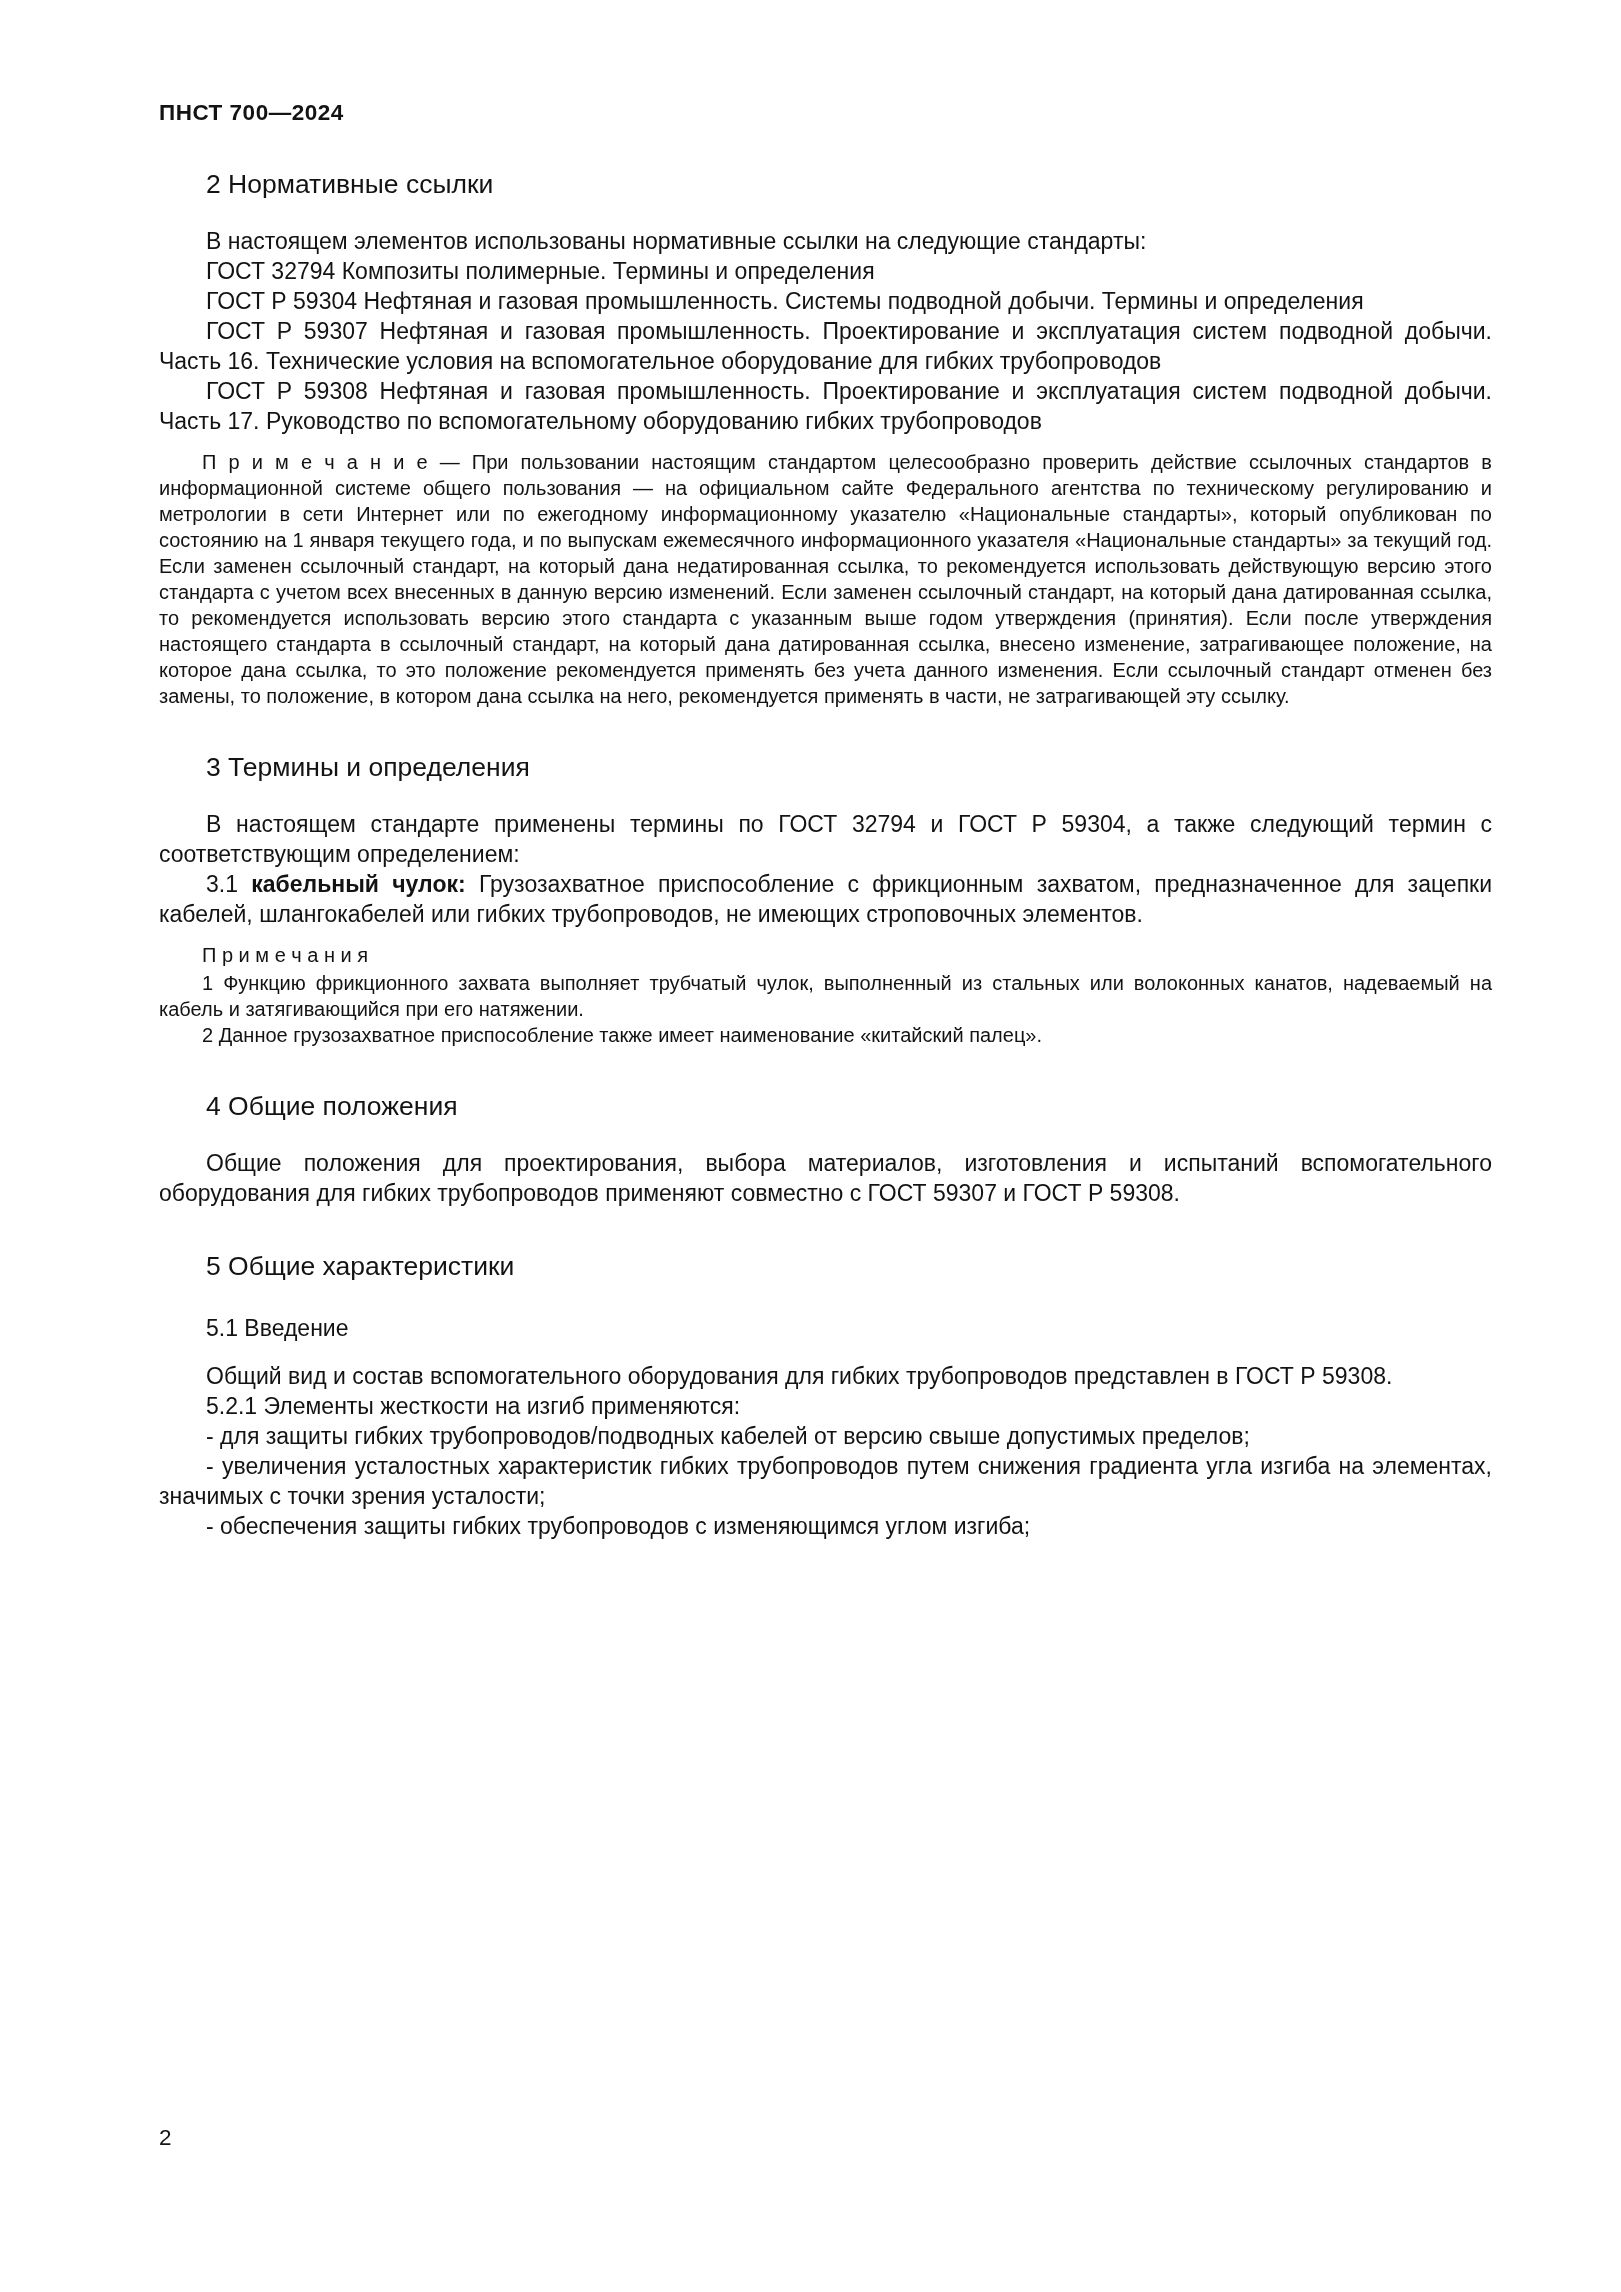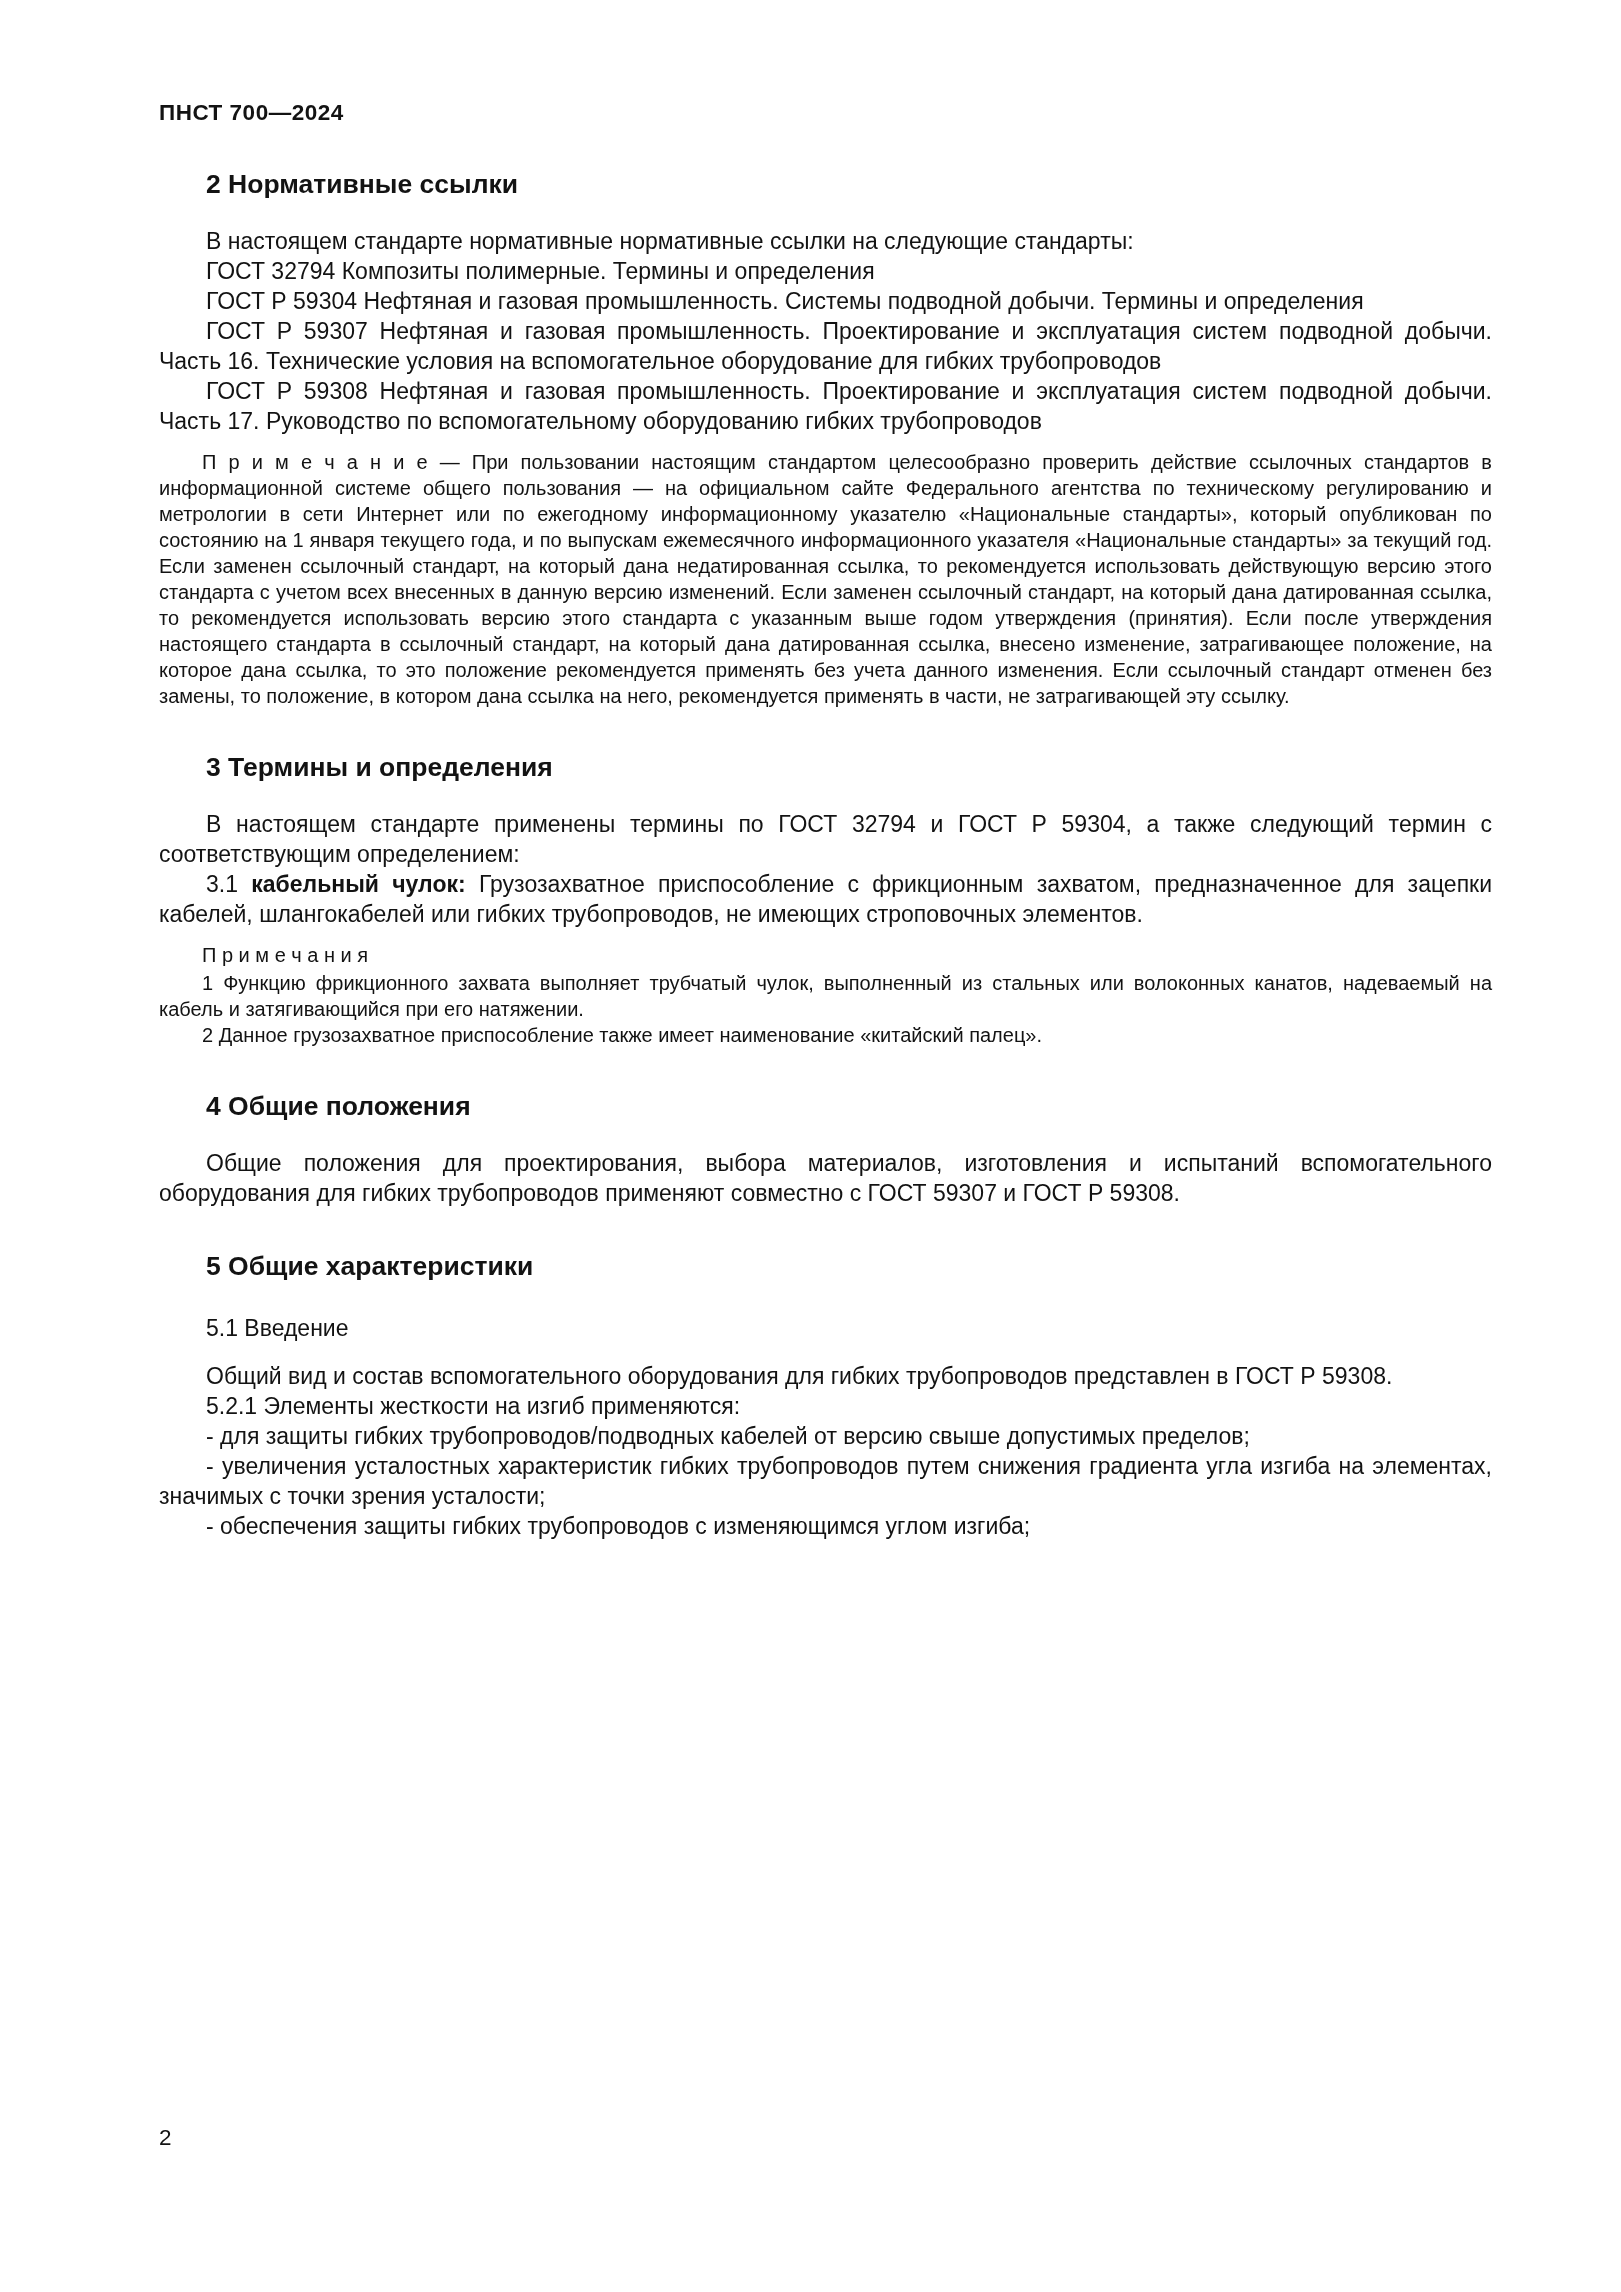--- a/index.html
+++ b/index.html
@@ -13,21 +13,21 @@
   }
   .page {
     position:absolute; inset:0;
     padding:100px 129px 0 127px;
     margin-left:32px;
   }
   .doc-header {
     font-size:22.5px; font-weight:bold; letter-spacing:0.5px;
   }
   .section-title {
-    font-size:26.5px; font-weight:bold;
+    font-size:26.5px; font-weight:normal;
     margin:43px 0 25.5px 47px;
   }
   .sub-title {
     font-size:23px; font-weight:normal;
     margin:33px 0 19.6px 47px;
   }
   p.body {
     font-size:23px; line-height:30px;
     text-align:justify; text-indent:47px;
   }
@@ -53,21 +53,21 @@
   }
 </style>
 </head>
 <body>
 
 <div class="page">
 
   <div class="doc-header">ПНСТ 700—2024</div>
 
   <h2 class="section-title">2  Нормативные ссылки</h2>
-  <p class="body">В настоящем стандарте нормативные нормативные ссылки на следующие стандарты:</p>
+  <p class="body">В настоящем элементов использованы нормативные ссылки на следующие стандарты:</p>
   <p class="hang">ГОСТ 32794  Композиты полимерные. Термины и определения</p>
   <p class="hang">ГОСТ Р 59304 Нефтяная и газовая промышленность. Системы подводной добычи. Термины и определения</p>
   <p class="hang">ГОСТ Р 59307 Нефтяная и газовая промышленность. Проектирование и эксплуатация систем подводной добычи. Часть 16. Технические условия на вспомогательное оборудование для гибких трубопроводов</p>
   <p class="hang">ГОСТ Р 59308 Нефтяная и газовая промышленность. Проектирование и эксплуатация систем подводной добычи. Часть 17. Руководство по вспомогательному оборудованию гибких трубопроводов</p>
   <div class="note-block">
     <p class="note">П р и м е ч а н и е — При пользовании настоящим стандартом целесообразно проверить действие ссылочных стандартов в информационной системе общего пользования — на официальном сайте Федерального агентства по техническому регулированию и метрологии в сети Интернет или по ежегодному информационному указателю «Национальные стандарты», который опубликован по состоянию на 1 января текущего года, и по выпускам ежемесячного информационного указателя «Национальные стандарты» за текущий год. Если заменен ссылочный стандарт, на который дана недатированная ссылка, то рекомендуется использовать действующую версию этого стандарта с учетом всех внесенных в данную версию изменений. Если заменен ссылочный стандарт, на который дана датированная ссылка, то рекомендуется использовать версию этого стандарта с указанным выше годом утверждения (принятия). Если после утверждения настоящего стандарта в ссылочный стандарт, на который дана датированная ссылка, внесено изменение, затрагивающее положение, на которое дана ссылка, то это положение рекомендуется применять без учета данного изменения. Если ссылочный стандарт отменен без замены, то положение, в котором дана ссылка на него, рекомендуется применять в части, не затрагивающей эту ссылку.</p>
   </div>
 
   <h2 class="section-title">3  Термины и определения</h2>
   <p class="body">В настоящем стандарте применены термины по ГОСТ 32794 и ГОСТ Р 59304, а также следующий термин с соответствующим определением:</p>

